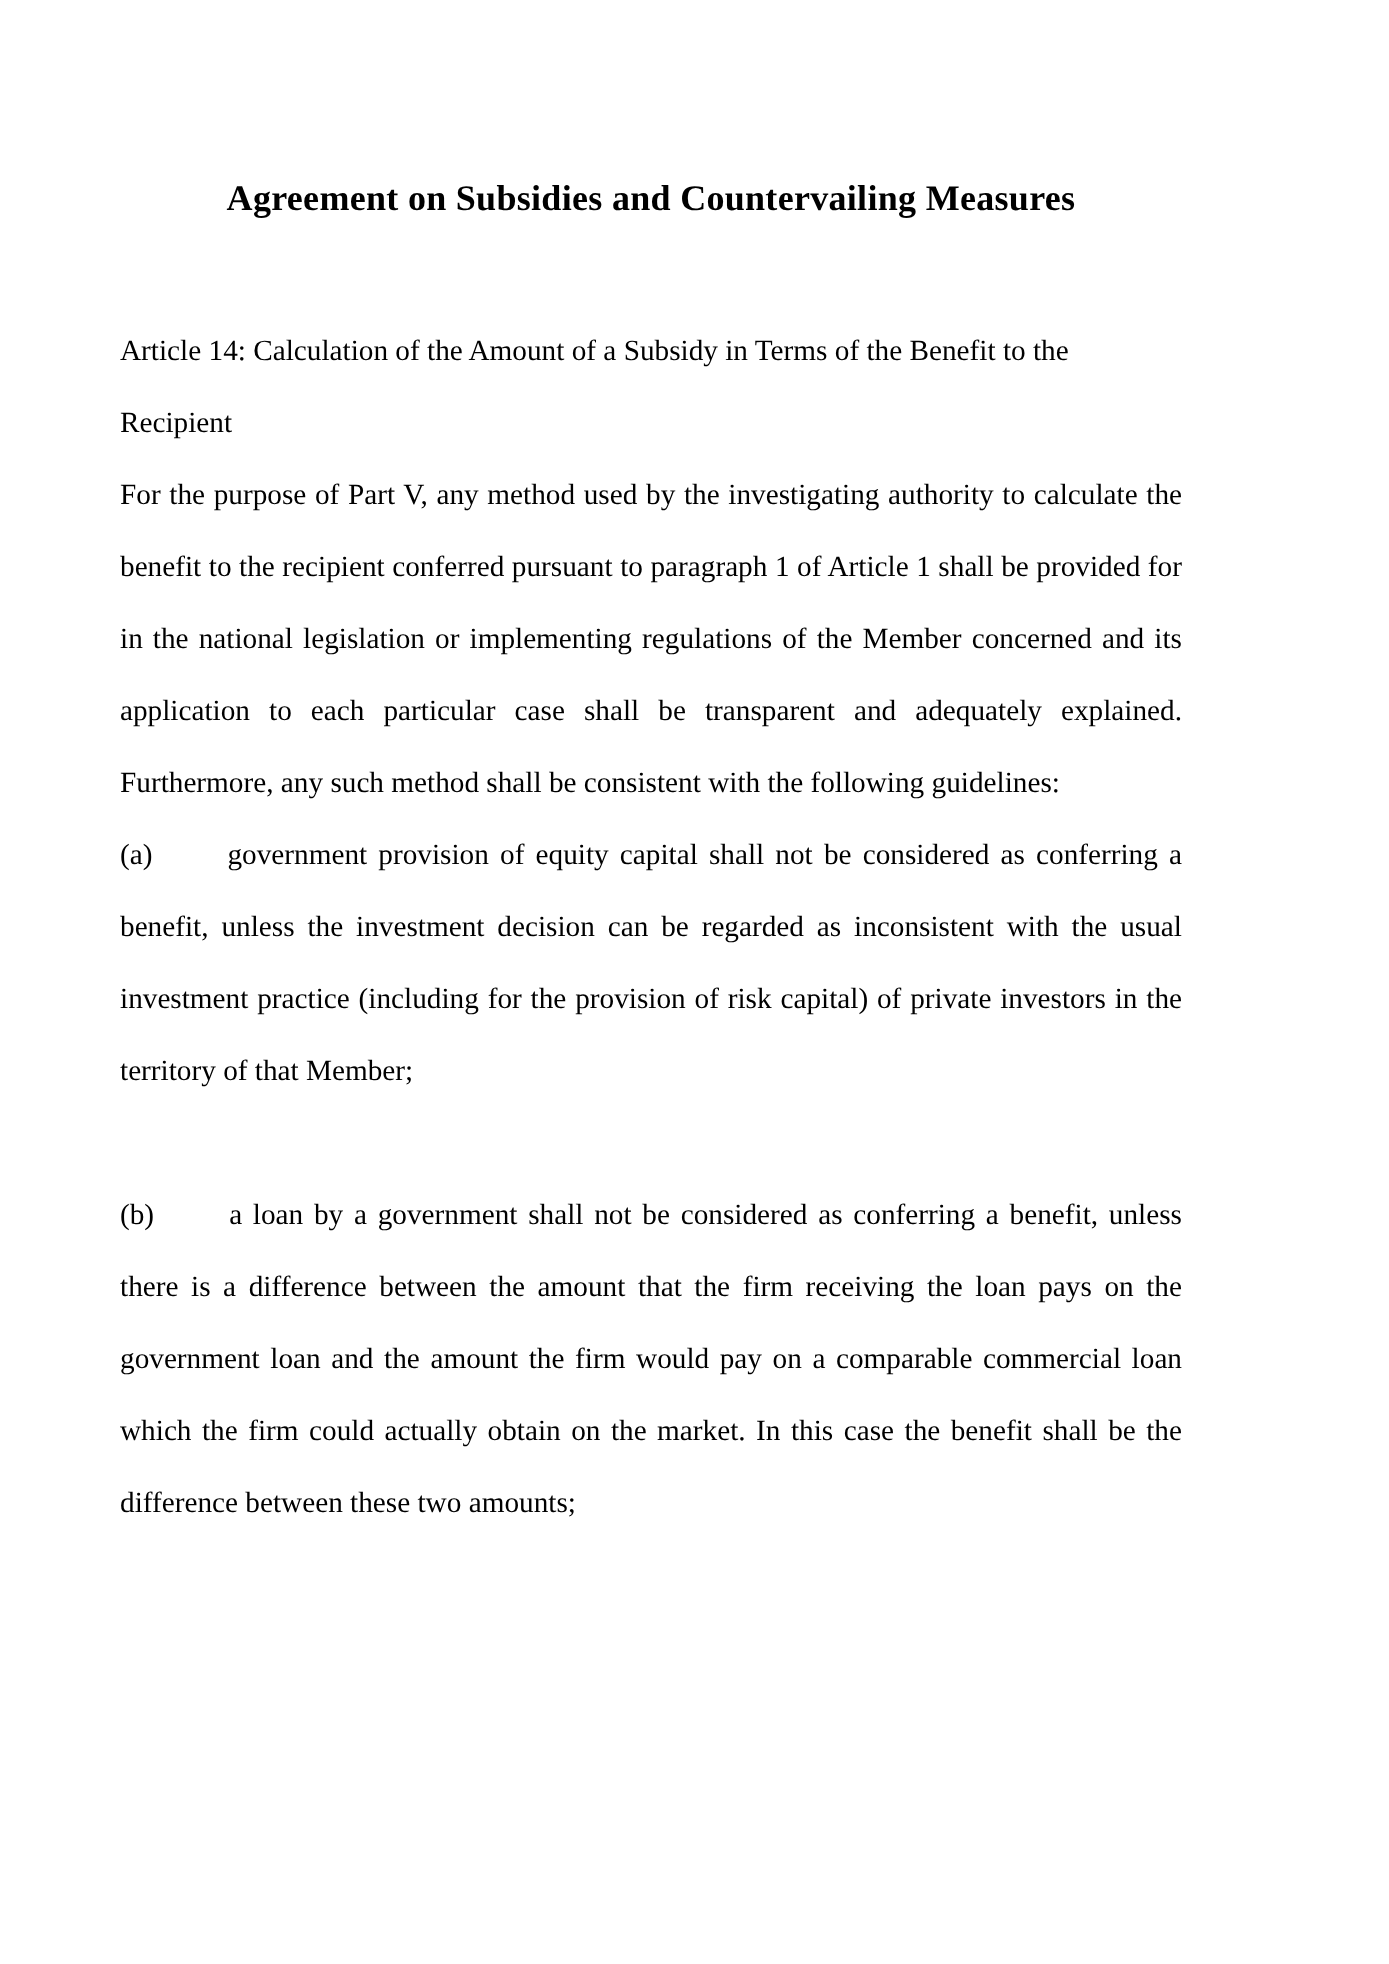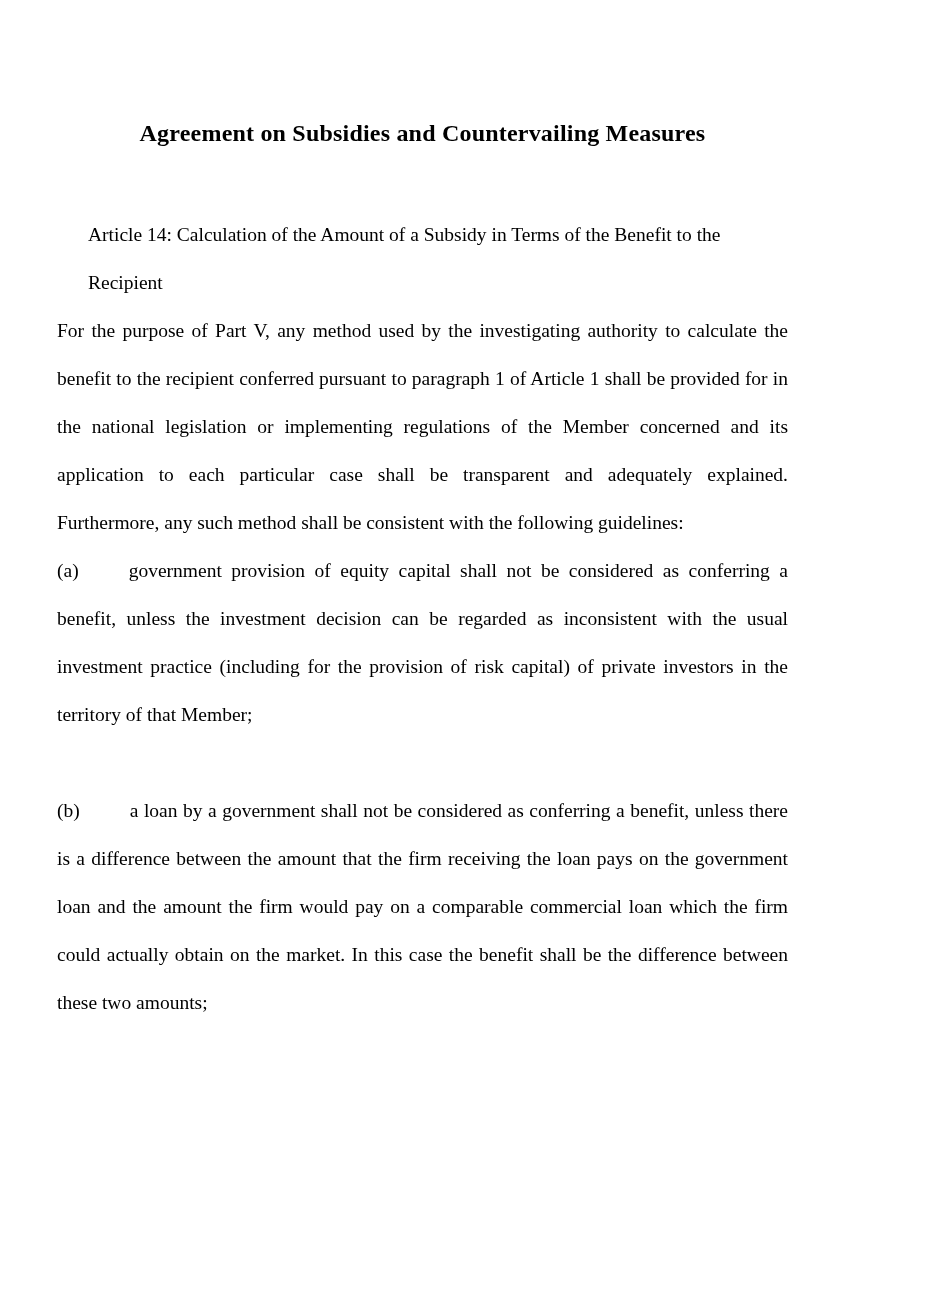--- a/index.html
+++ b/index.html
@@ -11,21 +11,21 @@
     width: 926px;
     height: 1309px;
     font-family: "Liberation Serif", "DejaVu Serif", serif;
     color: #000000;
     -webkit-font-smoothing: antialiased;
   }
   .page {
     box-sizing: border-box;
     width: 926px;
     height: 1309px;
-    padding: 96px 138px 60px 57px;
+    padding: 96px 138px 60px 80px;
     position: relative;
     background: #ffffff;
   }
   .doc-title {
     font-size: 24px;
     font-weight: bold;
     text-align: center;
     margin: 22px 0 0 0;
     letter-spacing: 0.2px;
     line-height: 1.3;
@@ -36,21 +36,20 @@
   p.para {
     font-size: 19.5px;
     line-height: 48px;
     margin: 0;
     text-align: justify;
     text-justify: inter-word;
     hyphens: none;
   }
   p.para.heading-para {
     text-align: left;
-    margin-left: 31px;
   }
   p.gap {
     margin-top: 48px;
     font-family: Liberation Serif, serif;
   }
   .tabspace {
     display: inline-block;
     width: 50px;
   }
 </style>

